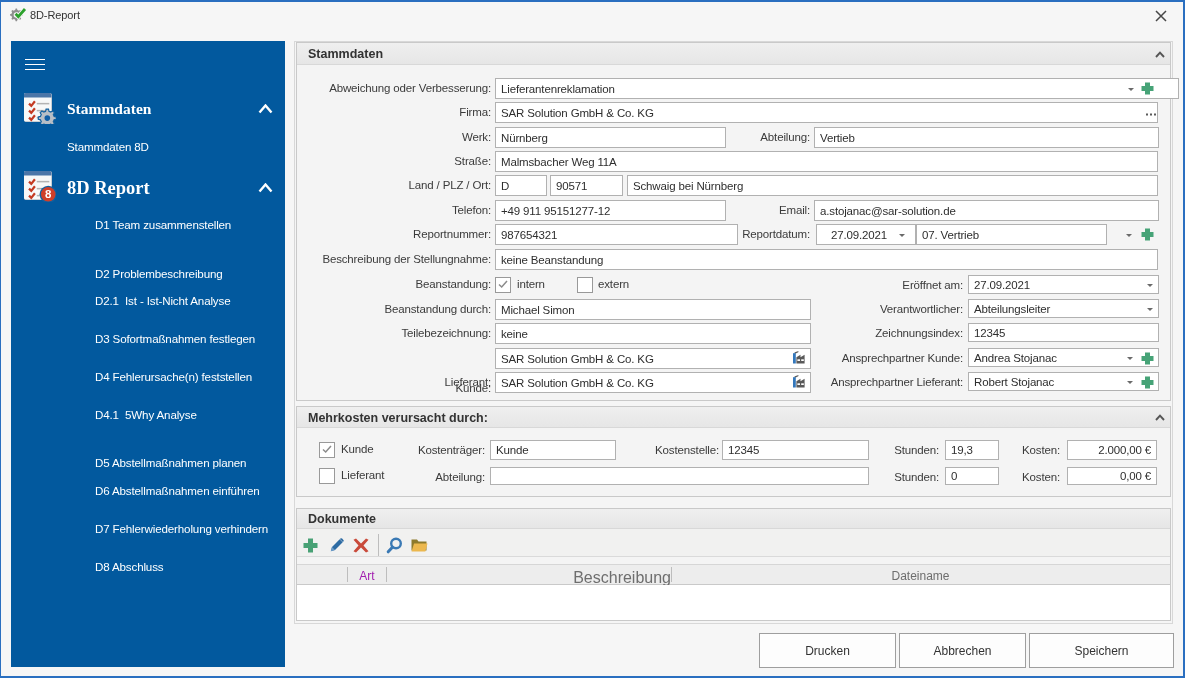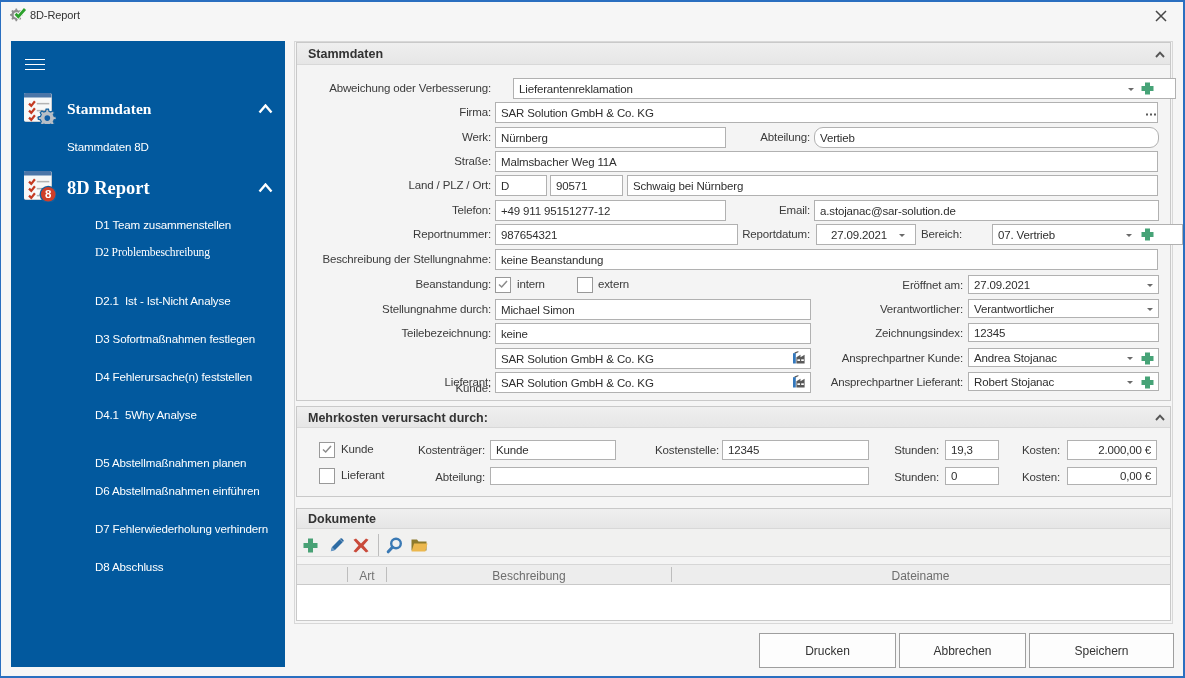--- a/index.html
+++ b/index.html
@@ -77,40 +77,40 @@
   <rect x="12.8" y="24.9" width="3.5" height="1.5" fill="#b3b3b3"></rect>
   <circle cx="24.2" cy="24.3" r="8.6" fill="#11609f"></circle>
   <circle cx="24.2" cy="24.3" r="7.3" fill="#cf3f2a"></circle>
   <text x="24.2" y="28.4" font-size="11.5" font-weight="bold" fill="#fff" text-anchor="middle" font-family="Liberation Sans">8</text>
 </svg>
 <div class="abs" style="left:67px;top:178px;color:#fff;font-family:'Liberation Serif',serif;font-weight:bold;font-size:18.5px;">8D Report</div>
 <svg class="abs" style="left:258px;top:182.5px" width="15" height="10" viewBox="0 0 15 10">
   <path d="M1.5 8.5 L7.5 1.5 L13.5 8.5" stroke="#fff" stroke-width="2.4" fill="none"></path>
 </svg>
 <div class="item" style="top:218px;">D1 Team zusammenstellen</div>
-<div class="item" style="top:246px;font-family:Liberation Serif, serif;">D2 Problembeschreibung</div>
+<div class="item" style="top:267px;">D2 Problembeschreibung</div>
 <div class="item" style="top:294px;">D2.1&nbsp; Ist - Ist-Nicht Analyse</div>
 <div class="item" style="top:332px;">D3 Sofortmaßnahmen festlegen</div>
 <div class="item" style="top:370px;">D4 Fehlerursache(n) feststellen</div>
 <div class="item" style="top:408px;">D4.1&nbsp; 5Why Analyse</div>
 <div class="item" style="top:446px;margin-top:10px;">D5 Abstellmaßnahmen planen</div>
 <div class="item" style="top:484px;">D6 Abstellmaßnahmen einführen</div>
 <div class="item" style="top:522px;">D7 Fehlerwiederholung verhindern</div>
 <div class="item" style="top:560px;">D8 Abschluss</div>
 
 <div class="abs" style="left:294px;top:41px;width:879px;height:583px;border:1px solid #d8d8d8;background:#f5f5f5;box-sizing:border-box;"></div>
 
 <div class="grp" style="left:296px;top:42px;width:875px;height:359px;box-sizing:border-box;"></div>
 <div class="grph" style="left:297px;top:43px;width:873px;height:22px;box-sizing:border-box;padding:4px 0 0 11px;">Stammdaten</div>
 <svg class="abs" style="left:1155px;top:51px" width="10" height="7" viewBox="0 0 10 7">
   <path d="M1 6 L5 1.7 L9 6" stroke="#555" stroke-width="1.9" fill="none"></path>
 </svg>
 
 <div class="lb" style="left:296px;top:82px;width:195px;">Abweichung oder Verbesserung:</div>
-<div class="in" style="left:513px;top:78px;width:661px;height:19px;">
+<div class="in" style="left:495px;top:78px;width:661px;height:19px;padding-left:21px;">
     <span>Lieferantenreklamation</span>
   </div>
 <div class="tri" style="left:1128px;top:87.5px;"></div>
 <svg class="abs" style="left:1141px;top:82px" width="13" height="13" viewBox="0 0 13 13">
     <path d="M4 0.5h5v3.5H12.5v5H9v3.5H4V9H0.5V4H4z" fill="#46a377"></path>
   </svg>
 
 <div class="lb" style="left:296px;top:106px;width:195px;">Firma:</div>
 <div class="in" style="left:495px;top:102px;width:661px;height:19px;">
     <span>SAR Solution GmbH &amp; Co. KG</span>
@@ -119,21 +119,21 @@
     <rect x="0" y="0.5" width="2" height="2" fill="#5a5a5a"></rect>
     <rect x="4" y="0.5" width="2" height="2" fill="#5a5a5a"></rect>
     <rect x="8" y="0.5" width="2" height="2" fill="#5a5a5a"></rect>
   </svg>
 
 <div class="lb" style="left:296px;top:131px;width:195px;">Werk:</div>
 <div class="in" style="left:495px;top:127px;width:229px;height:19px;">
     <span>Nürnberg</span>
   </div>
 <div class="lb" style="left:700px;top:131px;width:110px;">Abteilung:</div>
-<div class="in" style="left:814px;top:127px;width:343px;height:19px;border-radius:9px;">
+<div class="in" style="left:814px;top:127px;width:343px;height:19px;">
     <span>Vertieb</span>
   </div>
 
 <div class="lb" style="left:296px;top:155px;width:195px;">Straße:</div>
 <div class="in" style="left:495px;top:151px;width:661px;height:19px;">
     <span>Malmsbacher Weg 11A</span>
   </div>
 
 <div class="lb" style="left:296px;top:179px;width:195px;">Land / PLZ / Ort:</div>
 <div class="in" style="left:495px;top:175px;width:50px;height:19px;">
@@ -158,21 +158,21 @@
 <div class="lb" style="left:296px;top:228px;width:195px;">Reportnummer:</div>
 <div class="in" style="left:495px;top:224px;width:229px;height:19px;padding-left:12px;">
     <span>987654321</span>
   </div>
 <div class="lb" style="left:700px;top:228px;width:110px;">Reportdatum:</div>
 <div class="in" style="left:816px;top:224px;width:98px;height:19px;">
     <span style="left:14px;">27.09.2021</span>
   </div>
 <div class="tri" style="left:899px;top:233.5px;"></div>
 <div class="lb" style="left:860px;top:228px;width:102px;">Bereich:</div>
-<div class="in" style="left:992px;top:224px;width:189px;height:19px;">
+<div class="in" style="left:916px;top:224px;width:189px;height:19px;">
     <span>07. Vertrieb</span>
   </div>
 <div class="tri" style="left:1126px;top:233.5px;"></div>
 <svg class="abs" style="left:1141px;top:228px" width="13" height="13" viewBox="0 0 13 13">
     <path d="M4 0.5h5v3.5H12.5v5H9v3.5H4V9H0.5V4H4z" fill="#46a377"></path>
   </svg>
 
 <div class="lb" style="left:296px;top:253px;width:195px;">Beschreibung der Stellungnahme:</div>
 <div class="in" style="left:495px;top:249px;width:661px;height:19px;">
     <span>keine Beanstandung</span>
@@ -185,27 +185,27 @@
   </svg>
 <div class="cbt" style="left:517px;top:278px;">intern</div>
 <div class="cb" style="left:577px;top:277px;"></div>
 <div class="cbt" style="left:598px;top:278px;">extern</div>
 <div class="lb" style="left:720px;top:279px;width:243px;">Eröffnet am:</div>
 <div class="in" style="left:968px;top:275px;width:189px;height:17px;">
     <span>27.09.2021</span>
   </div>
 <div class="tri" style="left:1146.5px;top:283.5px;"></div>
 
-<div class="lb" style="left:296px;top:303px;width:195px;">Stellungnahme durch:</div>
+<div class="lb" style="left:296px;top:303px;width:195px;">Beanstandung durch:</div>
 <div class="in" style="left:495px;top:299px;width:314px;height:19px;">
     <span>Michael Simon</span>
   </div>
 <div class="lb" style="left:720px;top:303px;width:243px;">Verantwortlicher:</div>
 <div class="in" style="left:968px;top:299px;width:189px;height:17px;">
-    <span>Verantwortlicher</span>
+    <span>Abteilungsleiter</span>
   </div>
 <div class="tri" style="left:1146.5px;top:307.5px;"></div>
 
 <div class="lb" style="left:296px;top:327px;width:195px;">Teilebezeichnung:</div>
 <div class="in" style="left:495px;top:323px;width:314px;height:19px;">
     <span>keine</span>
   </div>
 <div class="lb" style="left:720px;top:327px;width:243px;">Zeichnungsindex:</div>
 <div class="in" style="left:968px;top:323px;width:189px;height:17px;">
     <span>12345</span>
@@ -316,20 +316,20 @@
 </svg>
 <svg class="abs" style="left:411px;top:538px" width="17" height="14" viewBox="0 0 17 14">
   <path d="M0.5 1.5 h5.5 l1.5 2 h8 v9 h-15 z" fill="#8d7a2b"></path>
   <path d="M3 5.5 h13.5 l-2.2 8 h-13.8 z" fill="#ecb84e"></path>
 </svg>
 
 <div class="abs" style="left:297px;top:564px;width:873px;height:21px;background:#ededed;border-top:1px solid #d6d6d6;border-bottom:1px solid #c9c9c9;box-sizing:border-box;"></div>
 <div class="abs" style="left:347px;top:567px;width:1px;height:15px;background:#bdbdbd;"></div>
 <div class="abs" style="left:386px;top:567px;width:1px;height:15px;background:#bdbdbd;"></div>
 <div class="abs" style="left:671px;top:567px;width:1px;height:15px;background:#bdbdbd;"></div>
-<div class="abs" style="left:348px;top:569px;width:38px;text-align:center;font-size:12px;color:#737373;">Art</div>
-<div class="abs" style="left:387px;top:569px;width:284px;text-align:center;font-size:12px;color:#6e6e6e;">Beschreibung</div>
+<div class="abs" style="left:348px;top:569px;width:38px;text-align:center;font-size:12px;color:#a21caf;">Art</div>
+<div class="abs" style="left:387px;top:569px;width:284px;text-align:right;font-size:16px;color:#6e6e6e;">Beschreibung</div>
 <div class="abs" style="left:672px;top:569px;width:497px;text-align:center;font-size:12px;color:#6e6e6e;">Dateiname</div>
 <div class="abs" style="left:297px;top:585px;width:873px;height:35px;background:#fff;"></div>
 
 <div class="btn" style="left:759px;top:633px;width:135px;height:33px;">Drucken</div>
 <div class="btn" style="left:899px;top:633px;width:125px;height:33px;">Abbrechen</div>
 <div class="btn" style="left:1029px;top:633px;width:143px;height:33px;">Speichern</div>
 
 </body></html>

